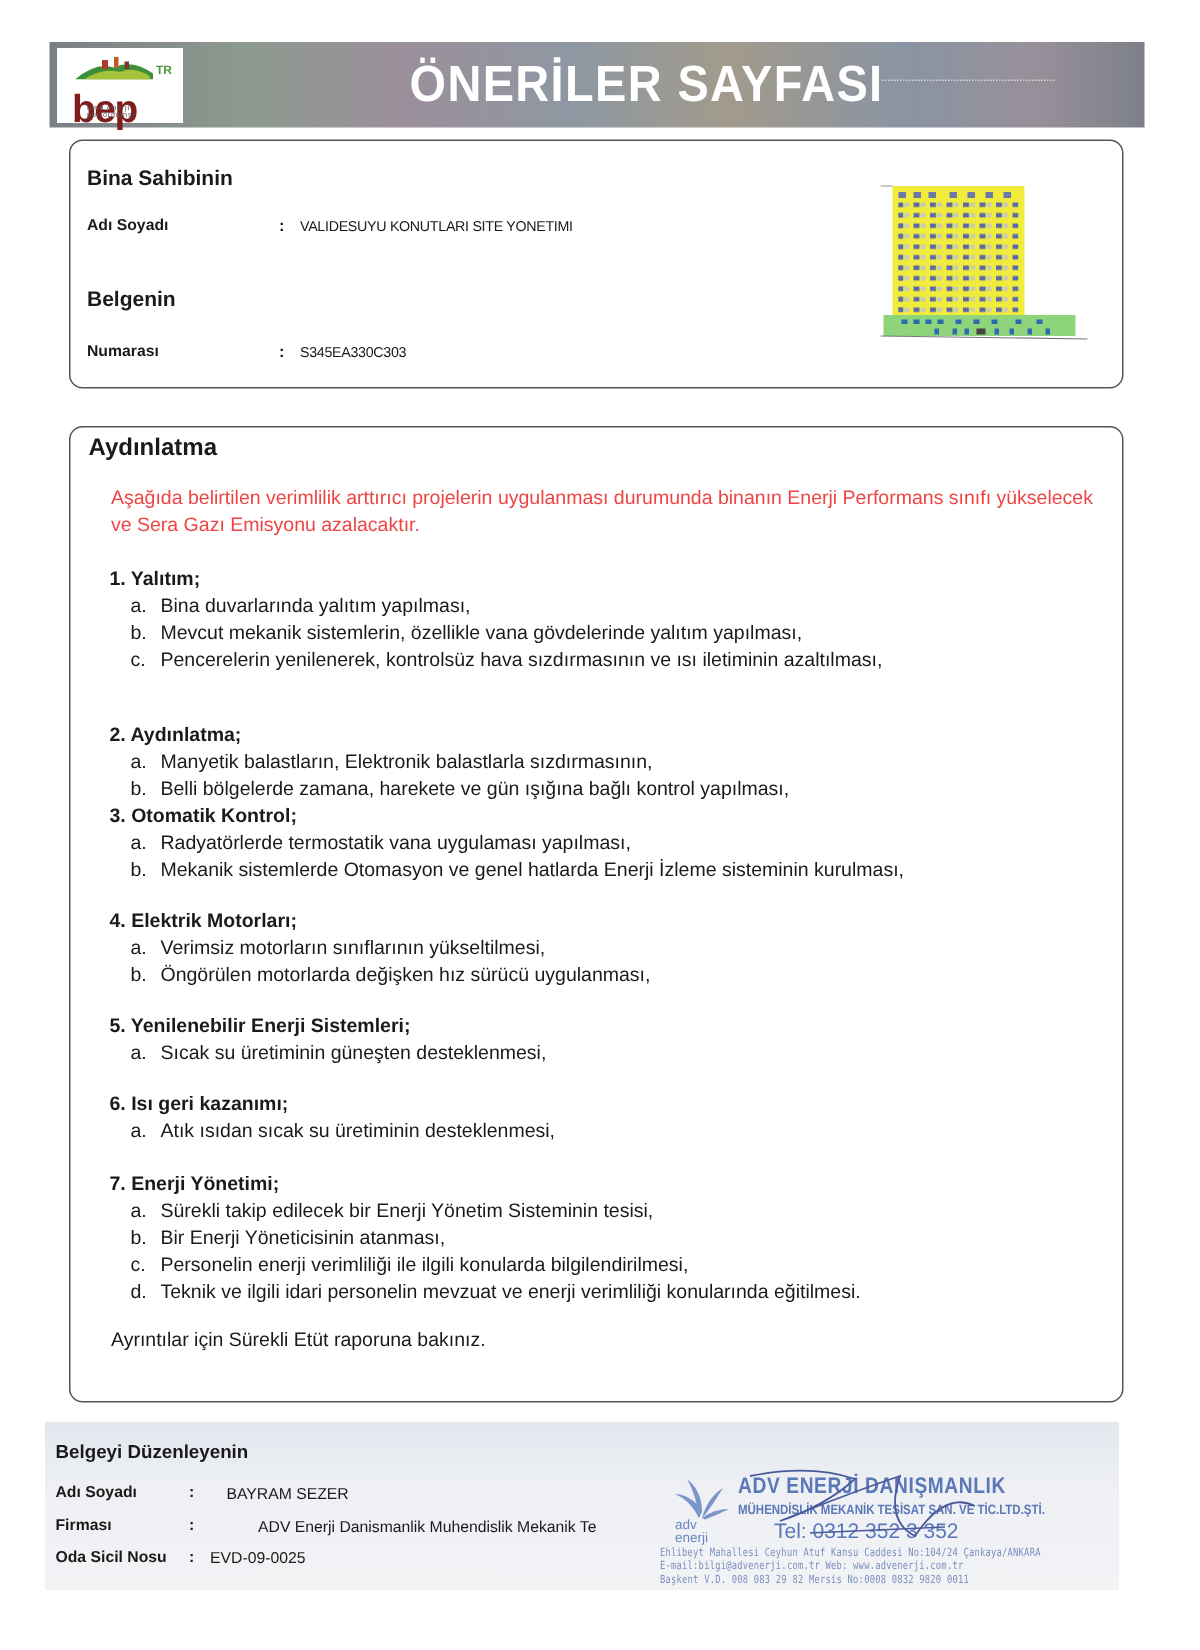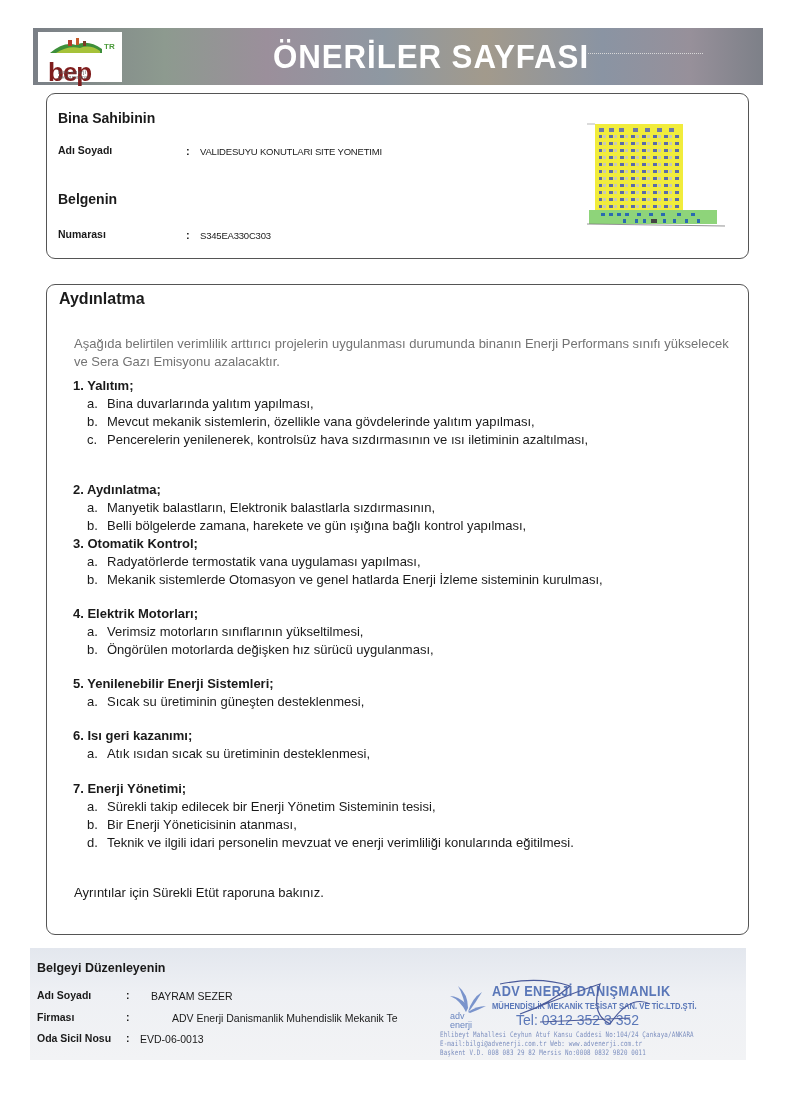--- a/index.html
+++ b/index.html
@@ -43,21 +43,21 @@
   .building {
     position: absolute; left: 587px; top: 120px; width: 140px; height: 116px;
   }
 
   
   .desc-box {
     position: absolute; left: 46px; top: 284px; width: 703px; height: 651px;
     border: 1.5px solid #555; border-radius: 9px; background: #fff;
   }
   .desc-title { position: absolute; left: 12px; top: 5px; font-size: 16px; font-weight: bold; color: #1a1a1a; }
-  .intro { position: absolute; left: 27px; top: 38px; width: 660px; font-size: 13px; line-height: 18px; color: #737373; margin-top: 12px; }
+  .intro { position: absolute; left: 27px; top: 38px; width: 660px; font-size: 13px; line-height: 18px; color: #ef4444; }
   .section { position: absolute; left: 26px; }
   .sec-title { font-size: 13px; font-weight: bold; line-height: 18px; color: #1a1a1a; }
   .item { font-size: 13px; line-height: 18px; padding-left: 14px; color: #1a1a1a; white-space: nowrap; }
   .item .letter { display: inline-block; width: 20px; }
   .outro { position: absolute; left: 27px; top: 600px; font-size: 13px; color: #1a1a1a; }
 
   
   .footer {
     position: absolute; left: 30px; top: 948px; width: 716px; height: 112px;
     background: linear-gradient(180deg, #e3e7ee 0%, #eef0f4 40%, #f2f3f5 100%);
@@ -191,40 +191,41 @@
 
   <div class="section" style="top:442px;">
     <div class="sec-title">6. Isı geri kazanımı;</div>
     <div class="item"><span class="letter">a.</span><span>Atık ısıdan sıcak su üretiminin desteklenmesi,</span></div>
   </div>
 
   <div class="section" style="top:495px;">
     <div class="sec-title">7. Enerji Yönetimi;</div>
     <div class="item"><span class="letter">a.</span><span>Sürekli takip edilecek bir Enerji Yönetim Sisteminin tesisi,</span></div>
     <div class="item"><span class="letter">b.</span><span>Bir Enerji Yöneticisinin atanması,</span></div>
+    <div class="item"><span class="letter">c.</span><span>Personelin enerji verimliliği ile ilgili konularda bilgilendirilmesi,</span></div>
     <div class="item"><span class="letter">d.</span><span>Teknik ve ilgili idari personelin mevzuat ve enerji verimliliği konularında eğitilmesi.</span></div>
   </div>
 
   <div class="outro">Ayrıntılar için Sürekli Etüt raporuna bakınız.</div>
 </div>
 
 <div class="footer">
   <div class="f-title">Belgeyi Düzenleyenin</div>
 
   <div class="f-lbl" style="top:41px;">Adı Soyadı</div>
   <div class="f-colon" style="top:41px;">:</div>
   <div class="f-val" style="top:42px;padding-left:11px;">BAYRAM SEZER</div>
 
   <div class="f-lbl" style="top:63px;">Firması</div>
   <div class="f-colon" style="top:63px;">:</div>
   <div class="f-val" style="top:64px;margin-left:32px;">ADV Enerji Danismanlik Muhendislik Mekanik Te</div>
 
   <div class="f-lbl" style="top:84px;">Oda Sicil Nosu</div>
   <div class="f-colon" style="top:84px;">:</div>
-  <div class="f-val" style="top:85px;">EVD-06-0013</div>
+  <div class="f-val" style="top:85px;">EVD-09-0025</div>
 
   <div class="stamp">
     <svg style="position:absolute; left:6px; top:10px; width:42px; height:32px;" viewBox="0 0 42 32">
       <g fill="#7a94cc">
         <path d="M20 30 Q14 18 4 14 Q12 14 20 22 Z"></path>
         <path d="M20 30 Q18 14 12 4 Q22 12 22 26 Z"></path>
         <path d="M22 30 Q26 16 36 10 Q30 20 24 28 Z"></path>
         <path d="M22 30 Q30 24 40 24 Q32 28 24 31 Z"></path>
       </g>
     </svg>

